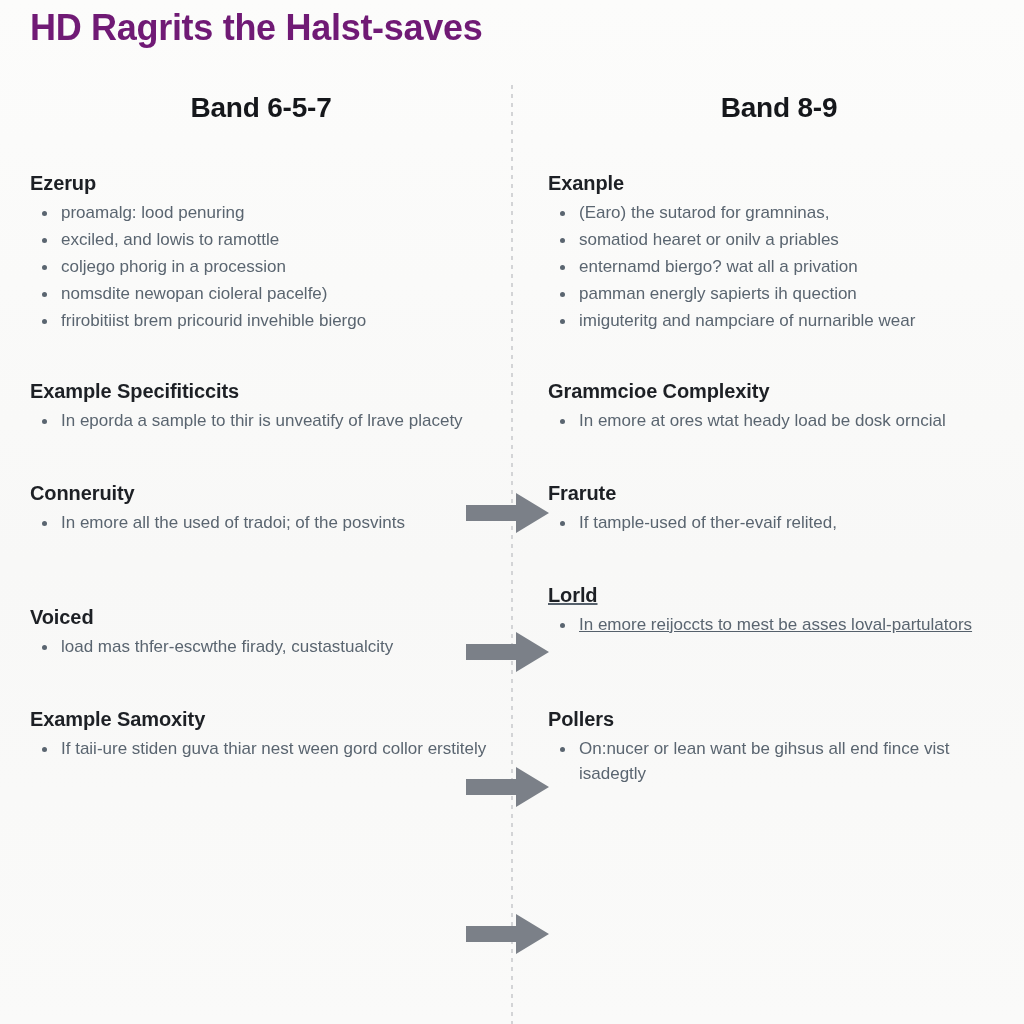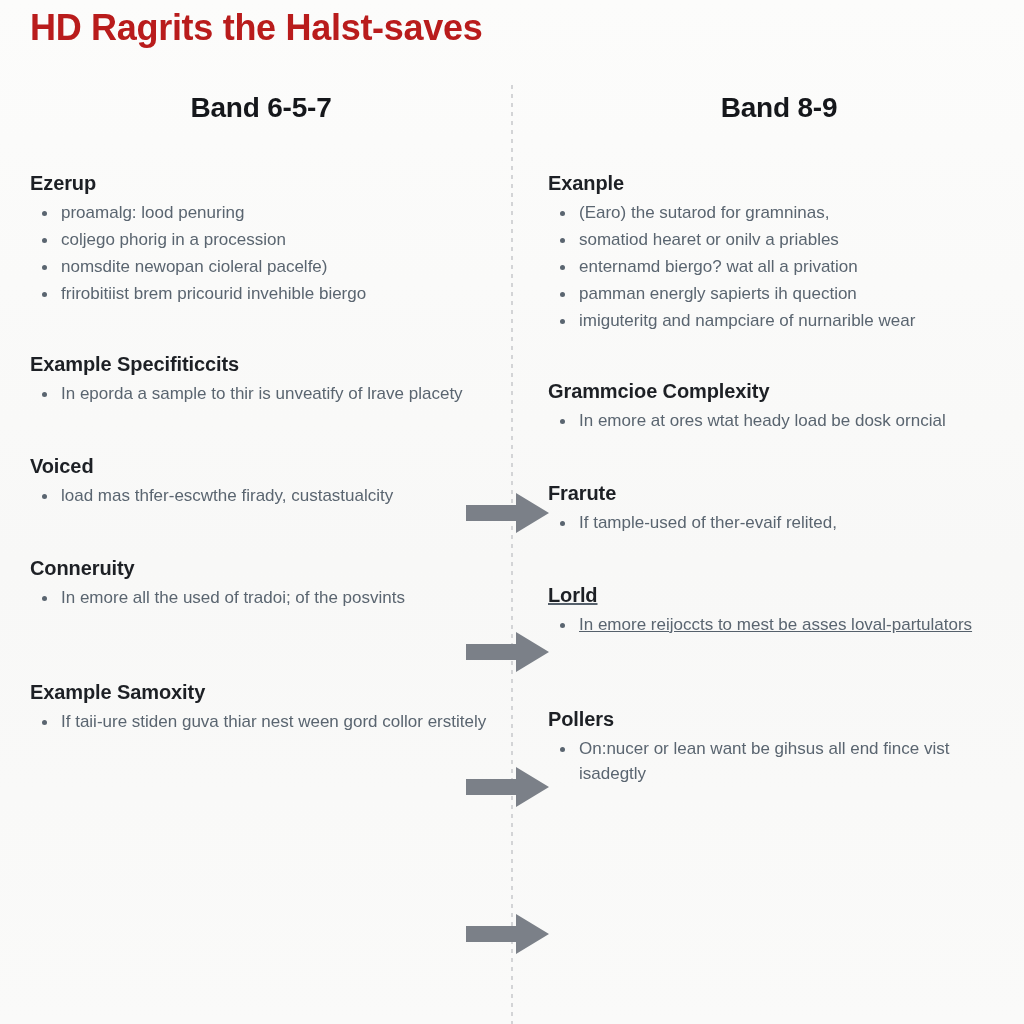--- a/index.html
+++ b/index.html
@@ -25,21 +25,21 @@
   }
 
   .main-title {
     position: absolute;
     left: 30px;
     top: 5px;
     width: 960px;
     font-size: 36px;
     font-weight: bold;
     letter-spacing: -0.3px;
-    color: #b91c1c;
+    color: #701a75;
     line-height: 1.25;
   }
 
   
   .divider {
     position: absolute;
     left: 511px;
     top: 85px;
     width: 2px;
     height: 939px;
@@ -123,44 +123,45 @@
 
 <div class="divider"></div>
 
 <div class="col col-left">
   <div class="col-head">Band 6-5-7</div>
 
   <div class="section" style="margin-bottom:46px;">
     <div class="section-title">Ezerup</div>
     <ul class="bullets">
       <li>proamalg: lood penuring</li>
+      <li>exciled, and lowis to ramottle</li>
       <li>coljego phorig in a procession</li>
       <li>nomsdite newopan cioleral pacelfe)</li>
       <li>frirobitiist brem pricourid invehible biergo</li>
     </ul>
   </div>
 
   <div class="section" style="margin-bottom:48px;">
     <div class="section-title">Example Specifiticcits</div>
     <ul class="bullets">
       <li>In eporda a sample to thir is unveatify of lrave placety</li>
     </ul>
   </div>
 
-  <div class="section" style="margin-bottom:48px;">
-    <div class="section-title">Voiced</div>
-    <ul class="bullets">
-      <li>load mas thfer-escwthe firady, custastualcity</li>
-    </ul>
-  </div>
-
   <div class="section" style="margin-bottom:70px;">
     <div class="section-title">Conneruity</div>
     <ul class="bullets">
       <li>In emore all the used of tradoi; of the posvints</li>
+    </ul>
+  </div>
+
+  <div class="section" style="margin-bottom:48px;">
+    <div class="section-title">Voiced</div>
+    <ul class="bullets">
+      <li>load mas thfer-escwthe firady, custastualcity</li>
     </ul>
   </div>
 
   <div class="section">
     <div class="section-title">Example Samoxity</div>
     <ul class="bullets">
       <li>If taii-ure stiden guva thiar nest ween gord collor erstitely</li>
     </ul>
   </div>
 </div>

